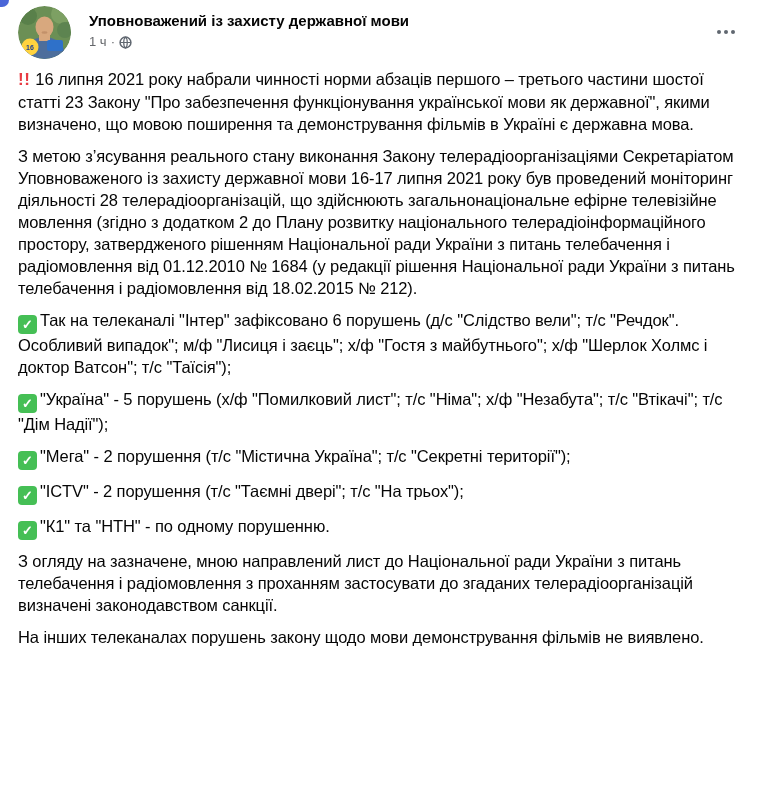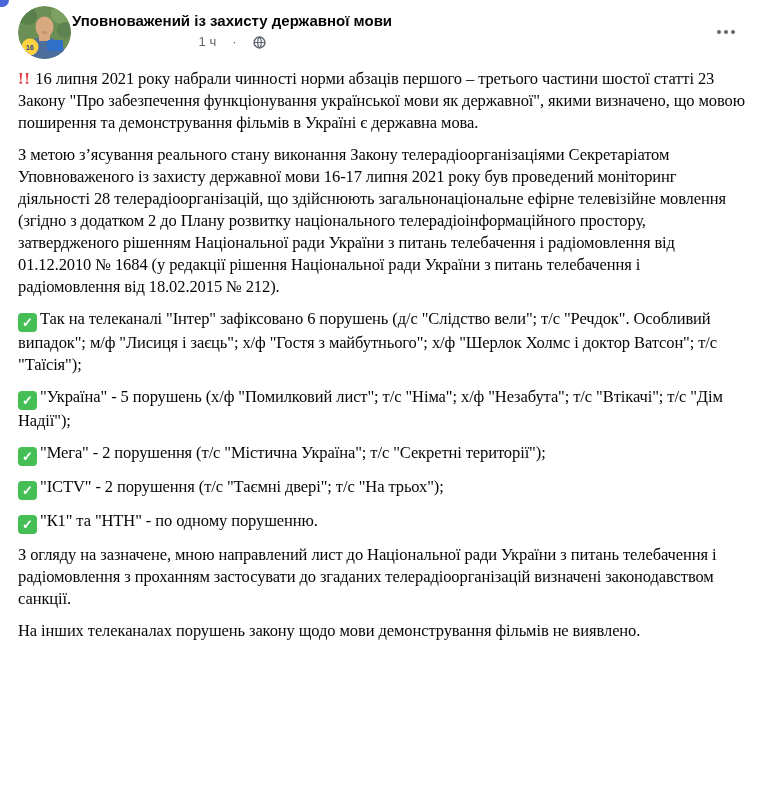--- a/index.html
+++ b/index.html
@@ -17,46 +17,46 @@
   .post-card { position: relative; width: 759px; padding: 4px 16px 0 18px; }
 
   
   .post-header { display: flex; align-items: flex-start; padding-top: 2px; }
   .avatar {
     width: 53px; height: 53px; border-radius: 50%;
     overflow: hidden; flex: 0 0 auto; cursor: pointer;
     box-shadow: 0 0 0 1px rgba(0,0,0,.07) inset;
   }
   .avatar svg { display: block; }
-  .header-info { margin-left: 1px; padding-top: 5px; min-width: 0; }
+  .header-info { margin-left: 18px; padding-top: 5px; min-width: 0; }
   .page-name {
     font-size: 15px; font-weight: 700; color: #050505;
     line-height: 20px; text-decoration: none; cursor: pointer; display: inline-block;
   }
   .meta-row {
-    display: flex; align-items: center; gap: 16px;
-    margin-top: 3px; color: #65676b; font-size: 13px; line-height: 16px; justify-content: center;
+    display: flex; align-items: center; gap: 4px;
+    margin-top: 3px; color: #65676b; font-size: 13px; line-height: 16px;
   }
   .meta-link { color: #65676b; text-decoration: none; cursor: pointer; }
   .sep-dot { color: #65676b; }
   .globe-icon { display: inline-flex; align-items: center; }
   .menu-btn {
     margin-left: auto; margin-top: 14px; border: none; background: transparent;
     display: flex; align-items: center; gap: 3px;
     padding: 10px 8px; border-radius: 18px; cursor: pointer;
   }
   .menu-dot { width: 4px; height: 4px; border-radius: 50%; background: #606770; }
 
   
   .post-body {
     margin-top: 9px; width: 727px;
     font-size: 16.5px; line-height: 22px; letter-spacing: -0.1px;
     color: #050505;
   }
-  .post-body p { margin: 0 0 10px 0; font-family: Liberation Serif, serif; }
+  .post-body p { margin: 0 0 10px 0; }
   .excl-icon {
     color: #e83b43; font-weight: 700; margin-right: 5px;
     letter-spacing: 0.5px; font-size: 17px;
   }
   .check-icon {
     display: inline-block; width: 19px; height: 19px;
     background: #45bf55; border-radius: 4px;
     color: #ffffff; font-size: 13px; font-weight: 700;
     text-align: center; line-height: 19px;
     vertical-align: -3px; margin-right: 3px;

